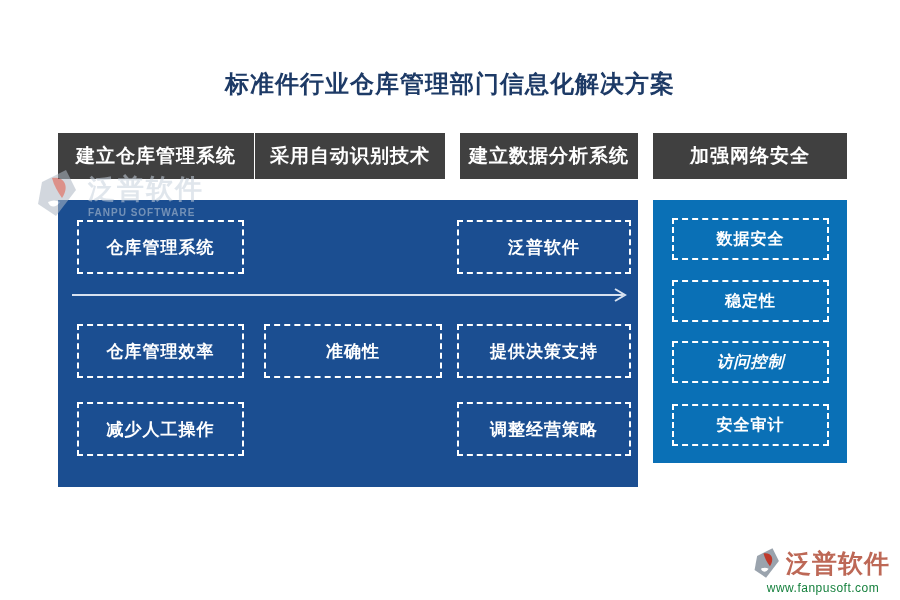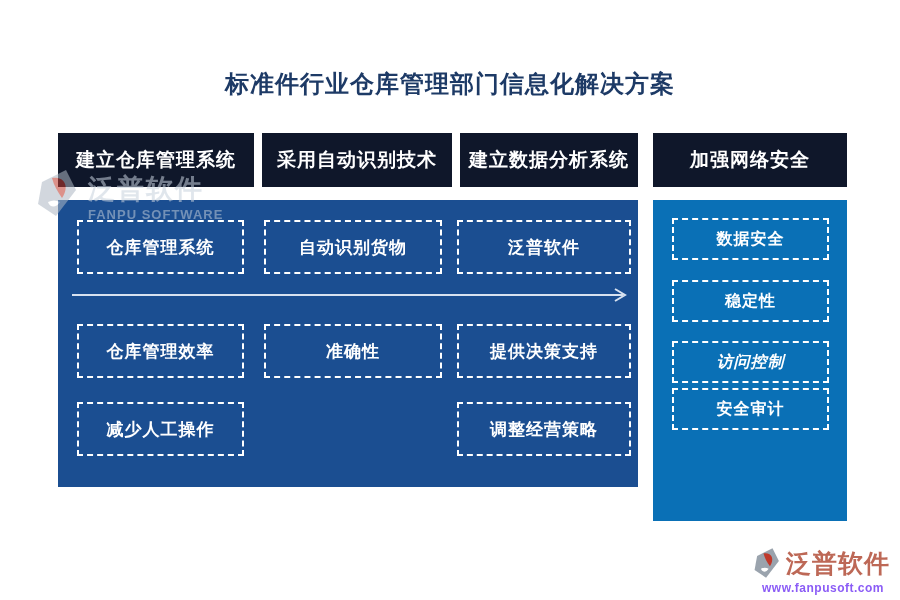--- a/index.html
+++ b/index.html
@@ -8,38 +8,38 @@
 
   .page-title {
     position: absolute; left: 0; top: 68px; width: 900px;
     text-align: center;
     font-family: "Liberation Serif", serif;
     font-size: 24px; font-weight: bold; color: #1d3a66;
     letter-spacing: 1px;
   }
 
   .header-box {
-    position: absolute; top: 133px; height: 54px;
-    background: #0f172a;
+    position: absolute; top: 133px; height: 46px;
+    background: #404040;
     color: #ffffff; font-size: 19px; font-weight: bold;
     display: flex; align-items: center; justify-content: center;
     letter-spacing: 1px;
   }
   .header-1 { left: 58px;  width: 196px; }
-  .header-2 { left: 262px; width: 190px; }
+  .header-2 { left: 255px; width: 190px; }
   .header-3 { left: 460px; width: 178px; }
   .header-4 { left: 653px; width: 194px; }
 
   .left-panel {
     position: absolute; left: 58px; top: 200px; width: 580px; height: 287px;
     background: #1b4e91;
     padding-left: 32px;
   }
   .right-panel {
-    position: absolute; left: 653px; top: 200px; width: 194px; height: 321px;
+    position: absolute; left: 653px; top: 200px; width: 194px; height: 263px;
     background: #0a70b6;
   }
 
   .dashed-box {
     position: absolute;
     border: 2px dashed #ffffff;
     color: #ffffff; font-weight: bold;
     display: flex; align-items: center; justify-content: center;
     letter-spacing: 1px;
   }
@@ -52,63 +52,62 @@
   .lp-row-3 { top: 202px; }
 
   .flow-arrow { position: absolute; left: 12px; top: 86px; }
 
   .right-panel .dashed-box {
     left: 19px; width: 157px; height: 42px; font-size: 16px;
   }
   .rp-row-1 { top: 18px; }
   .rp-row-2 { top: 80px; }
   .rp-row-3 { top: 141px; font-style: italic; }
-  .rp-row-4 { top: 188px; }
+  .rp-row-4 { top: 204px; }
 
   .watermark {
     position: absolute; left: 36px; top: 168px; width: 190px;
     display: flex; align-items: flex-start; gap: 6px;
     opacity: 0.55; pointer-events: none;
   }
   .watermark .wm-text-block { padding-top: 8px; }
   .wm-name {
     font-size: 27px; font-weight: bold; color: #c8d2de;
     letter-spacing: 2px; line-height: 1;
   }
   .wm-sub {
-    font-size: 13px; font-weight: bold; color: #bcc8d6;
+    font-size: 10px; font-weight: bold; color: #bcc8d6;
     letter-spacing: 1px; margin-top: 4px;
   }
 
   .footer-logo {
     position: absolute; left: 753px; top: 547px; width: 140px;
   }
   .footer-top { display: flex; align-items: center; gap: 3px; }
   .fl-name {
     font-size: 25px; font-weight: bold; color: #bd6856;
     letter-spacing: 1px; line-height: 1;
   }
   .fl-url {
-    font-size: 12px; font-weight: bold; color: #8b5cf6;
+    font-size: 12px; font-weight: normal; color: #15803d;
     margin-top: 2px; text-align: center; letter-spacing: 0.5px;
   }
 </style>
 </head>
 <body>
 
 <h1 class="page-title">标准件行业仓库管理部门信息化解决方案</h1>
 
 <div class="header-box header-1">建立仓库管理系统</div>
 <div class="header-box header-2">采用自动识别技术</div>
 <div class="header-box header-3">建立数据分析系统</div>
 <div class="header-box header-4">加强网络安全</div>
 
 <div class="left-panel">
   <div class="dashed-box lp-col-1 lp-row-1">仓库管理系统</div>
-  <div class="dashed-box lp-col-2 lp-row-1">自动识别货物</div>
   <div class="dashed-box lp-col-3 lp-row-1">泛普软件</div>
 
   <svg class="flow-arrow" width="562" height="18" viewBox="0 0 562 18">
     <line x1="2" y1="9" x2="553" y2="9" stroke="#d8e2f0" stroke-width="2"></line>
     <path d="M545 3 L555 9 L545 15" fill="none" stroke="#d8e2f0" stroke-width="2"></path>
   </svg>
 
   <div class="dashed-box lp-col-1 lp-row-2">仓库管理效率</div>
   <div class="dashed-box lp-col-2 lp-row-2">准确性</div>
   <div class="dashed-box lp-col-3 lp-row-2">提供决策支持</div>

